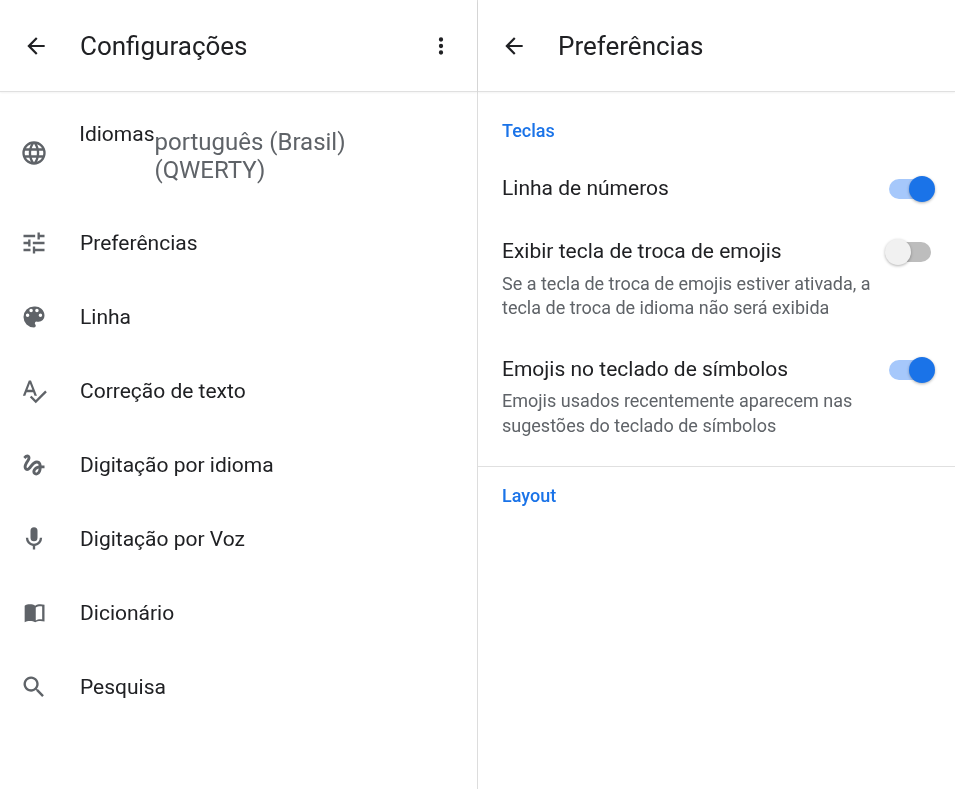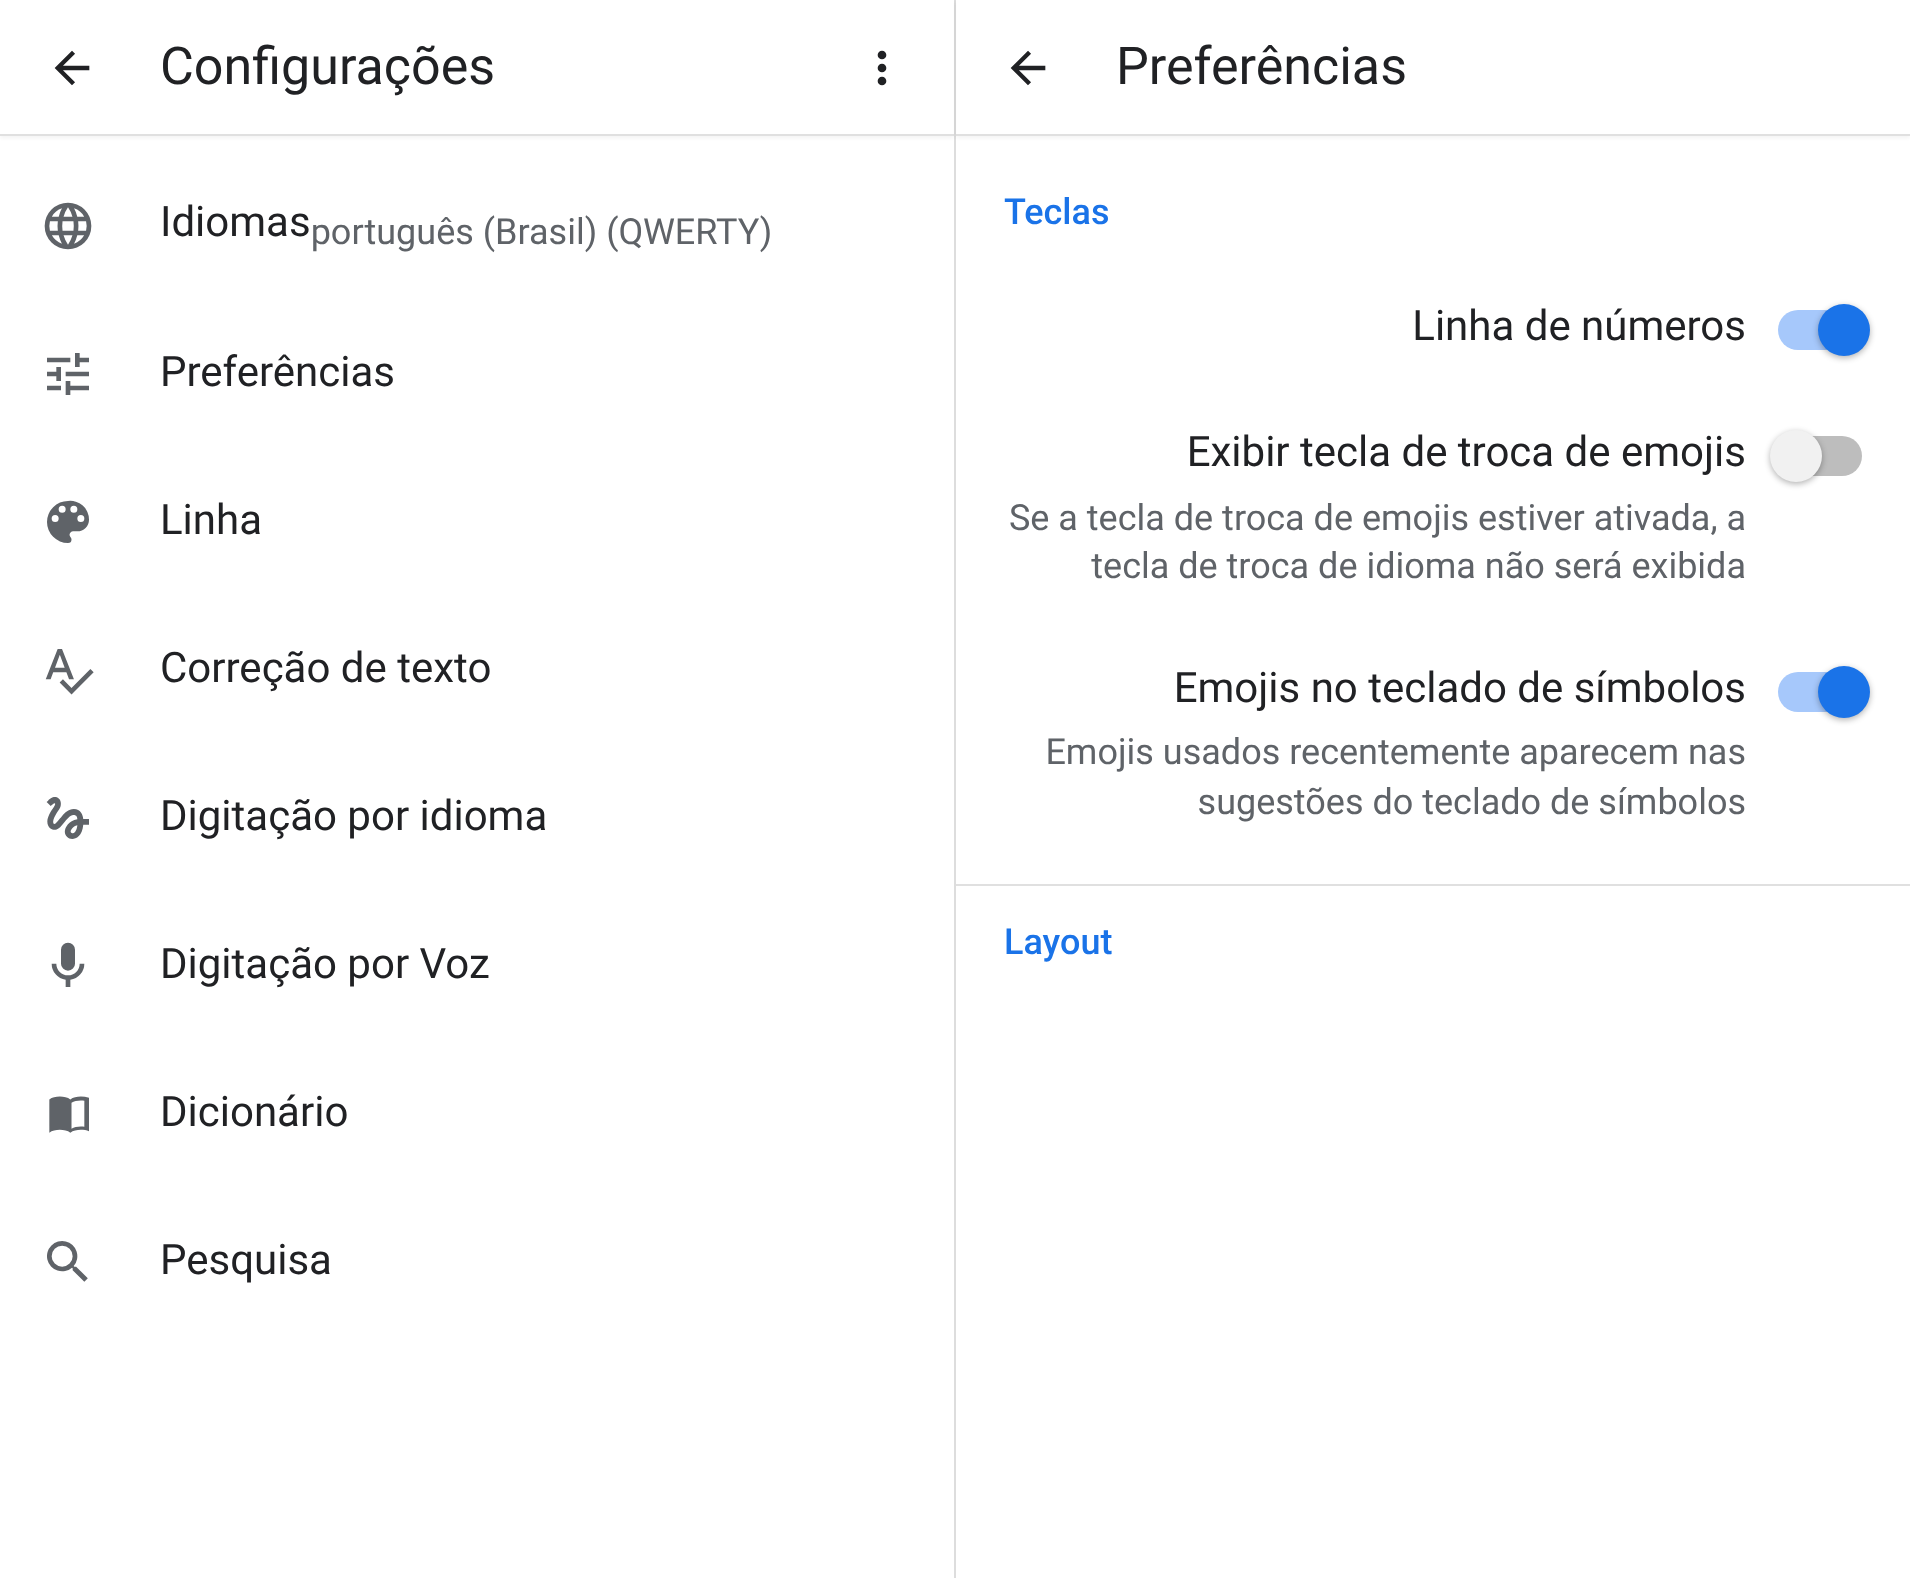--- a/index.html
+++ b/index.html
@@ -15,21 +15,21 @@
   .panel {
     display: flex;
     flex-direction: column;
     height: 100%;
   }
   .panel-left { width: 478px; border-right: 1px solid #ddd; }
   .panel-right { width: 477px; }
   .header {
     display: flex;
     align-items: center;
-    height: 68px;
+    height: 92px;
     padding: 0 12px;
     border-bottom: 1px solid #e0e0e0;
     box-shadow: 0 1px 2px rgba(0,0,0,0.05);
   }
   .header .back {
     width: 48px; height: 48px;
     display: flex; align-items: center; justify-content: center;
     cursor: pointer;
     color: #5f6368;
   }
@@ -65,37 +65,36 @@
   }
   .settings-item .text {
     display: flex;
     flex-direction: row;
   }
   .settings-item .label {
     font-size: 21px;
     color: #202124;
   }
   .settings-item .sub {
-    font-size: 18px;
+    font-size: 24px;
     color: #5f6368;
     margin-top: 6px;
   }
 
   .prefs-body { padding: 10px 0 0 0; overflow-y: auto; }
   .section-header {
     color: #1a73e8;
     font-size: 18px;
     font-weight: 500;
     padding: 18px 24px 16px 24px;
   }
   .pref-item {
     display: flex;
     padding: 18px 24px 18px 24px;
     align-items: flex-start;
-    text-align: right;
   }
   .pref-text { flex: 1; padding-right: 16px; }
   .pref-title {
     font-size: 21px;
     color: #202124;
     line-height: 1.3;
   }
   .pref-desc {
     font-size: 18px;
     color: #5f6368;

